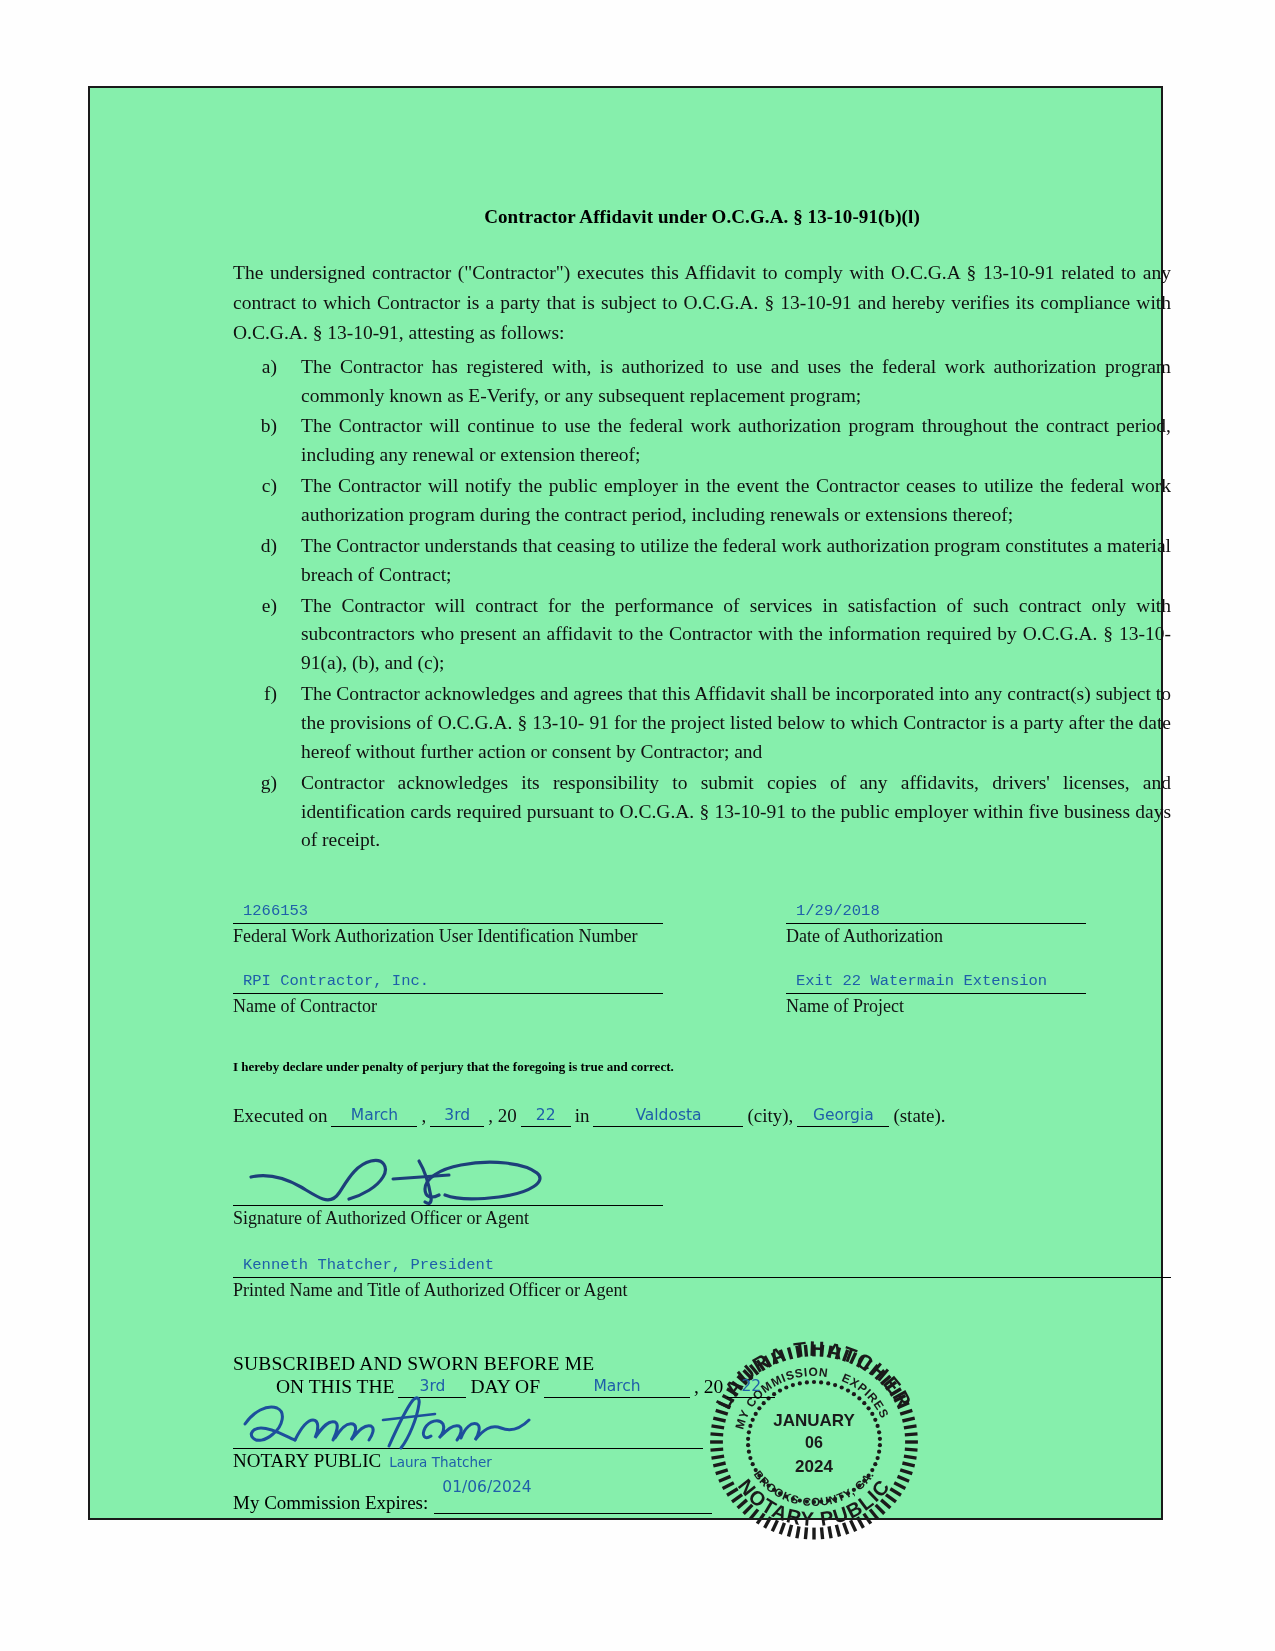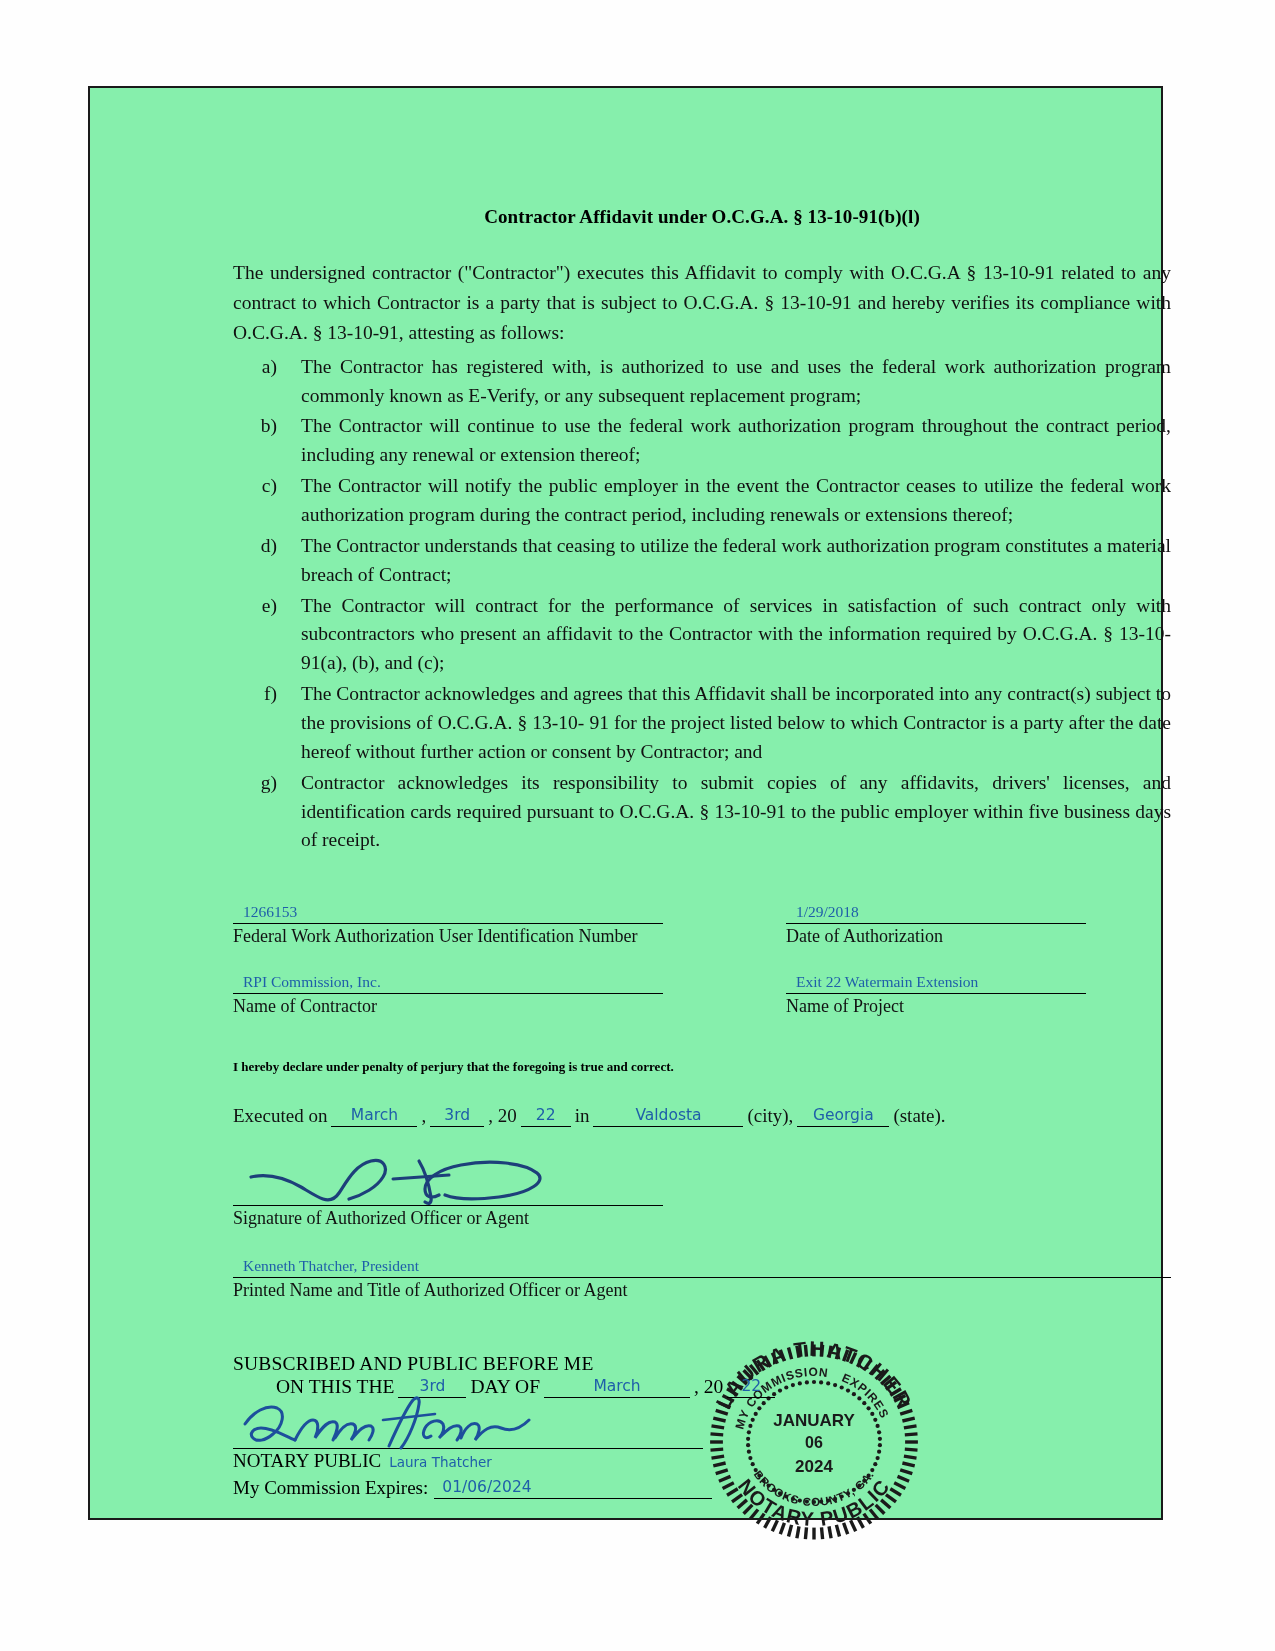--- a/index.html
+++ b/index.html
@@ -91,21 +91,21 @@
     gap: 0;
   }
   .col-left { width: 430px; }
   .col-right { width: 300px; margin-left: 123px; }
 
   .field {
     margin-bottom: 24px;
   }
   .field .value {
     color: #1f5fa9;
-    font-family: Liberation Serif, serif;
+    font-family: Liberation Mono, monospace;
     font-size: 15.5px;
     padding-left: 10px;
     height: 21px;
     line-height: 21px;
     white-space: nowrap;
     overflow: hidden;
   }
   .field .rule {
     border-bottom: 1.6px solid #000;
     height: 1px;
@@ -244,21 +244,21 @@
     white-space: nowrap;
   }
   .expires-row .blank {
     border-bottom: 1.4px solid #000;
     display: inline-block;
     width: 270px;
     text-align: left;
     color: #1f5fa9;
     font-family: "DejaVu Sans", sans-serif;
     font-size: 15.5px;
-    padding-bottom: 1px;
+    padding-bottom: 16px;
     padding-left: 8px;
     margin-left: 6px;
     line-height: 20px;
   }
 
   
   .seal {
     position: absolute;
     left: 608px;
     top: 1236px;
@@ -325,21 +325,21 @@
               <div class="value">1/29/2018</div>
               <div class="rule"></div>
               <div class="caption">Date of Authorization</div>
             </div>
           </div>
         </div>
 
         <div class="row2">
           <div class="col-left">
             <div class="field">
-              <div class="value">RPI Commission, Inc.</div>
+              <div class="value">RPI Contractor, Inc.</div>
               <div class="rule"></div>
               <div class="caption">Name of Contractor</div>
             </div>
           </div>
           <div class="col-right">
             <div class="field">
               <div class="value">Exit 22 Watermain Extension</div>
               <div class="rule"></div>
               <div class="caption">Name of Project</div>
             </div>
@@ -380,21 +380,21 @@
 
         <div class="printed-name">
           <div class="field" style="margin-bottom:0;">
             <div class="value">Kenneth Thatcher, President</div>
             <div class="rule w-full-left"></div>
             <div class="caption">Printed Name and Title of Authorized Officer or Agent</div>
           </div>
         </div>
 
         <div class="sworn">
-          <div class="sworn-l1">SUBSCRIBED AND PUBLIC BEFORE ME</div>
+          <div class="sworn-l1">SUBSCRIBED AND SWORN BEFORE ME</div>
           <div class="sworn-l2">
             <span>ON THIS THE</span>
             <span class="blank sw-day">3rd</span>
             <span>DAY OF</span>
             <span class="blank sw-month">March</span>
             <span>, 20</span>
             <span class="blank sw-year">22</span>
           </div>
 
           <div class="notary-sig">

